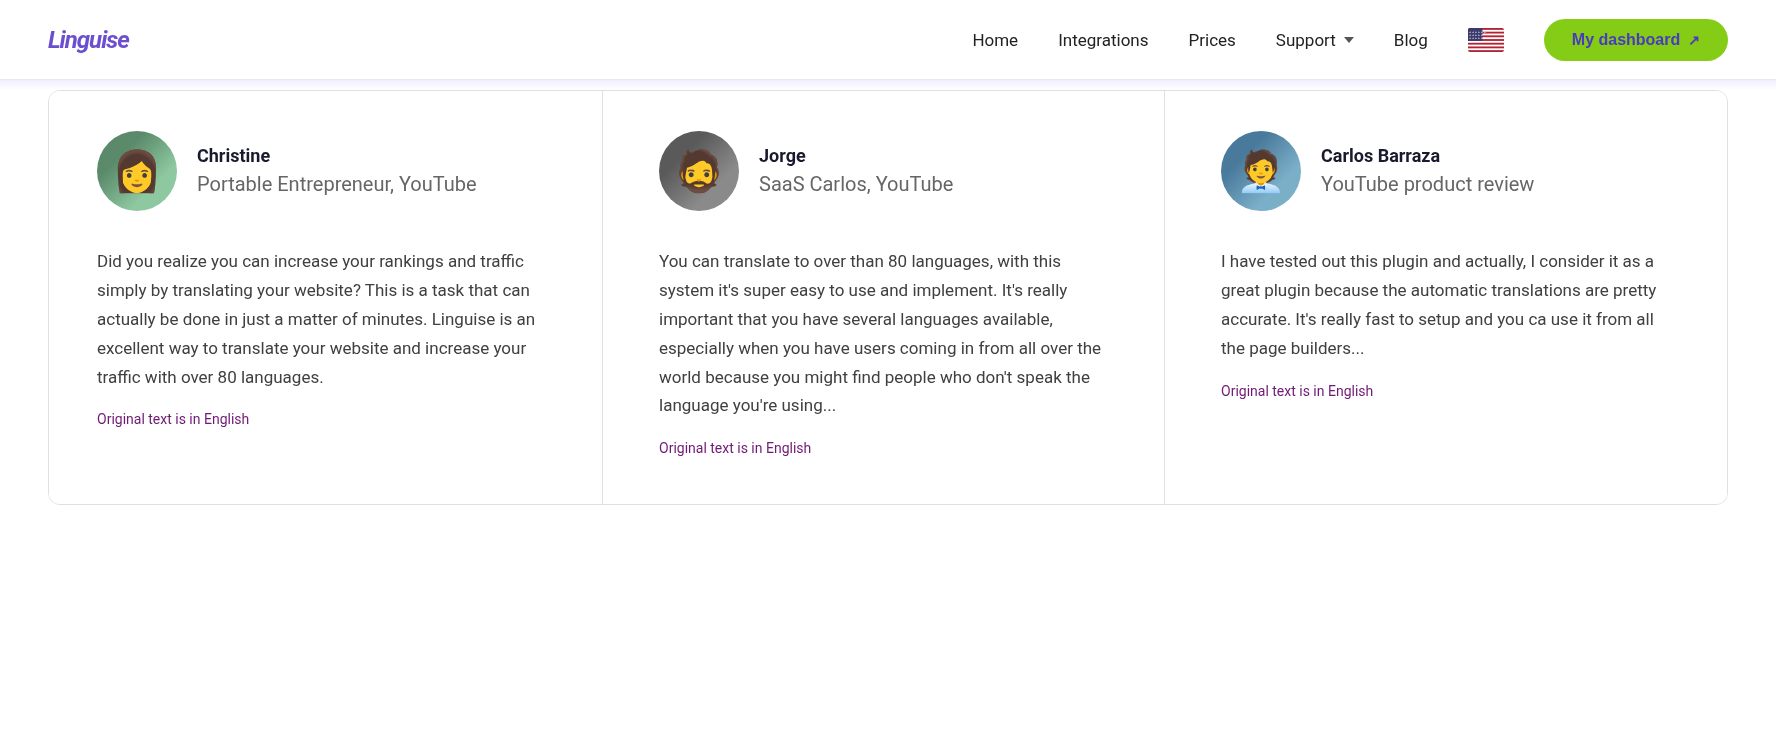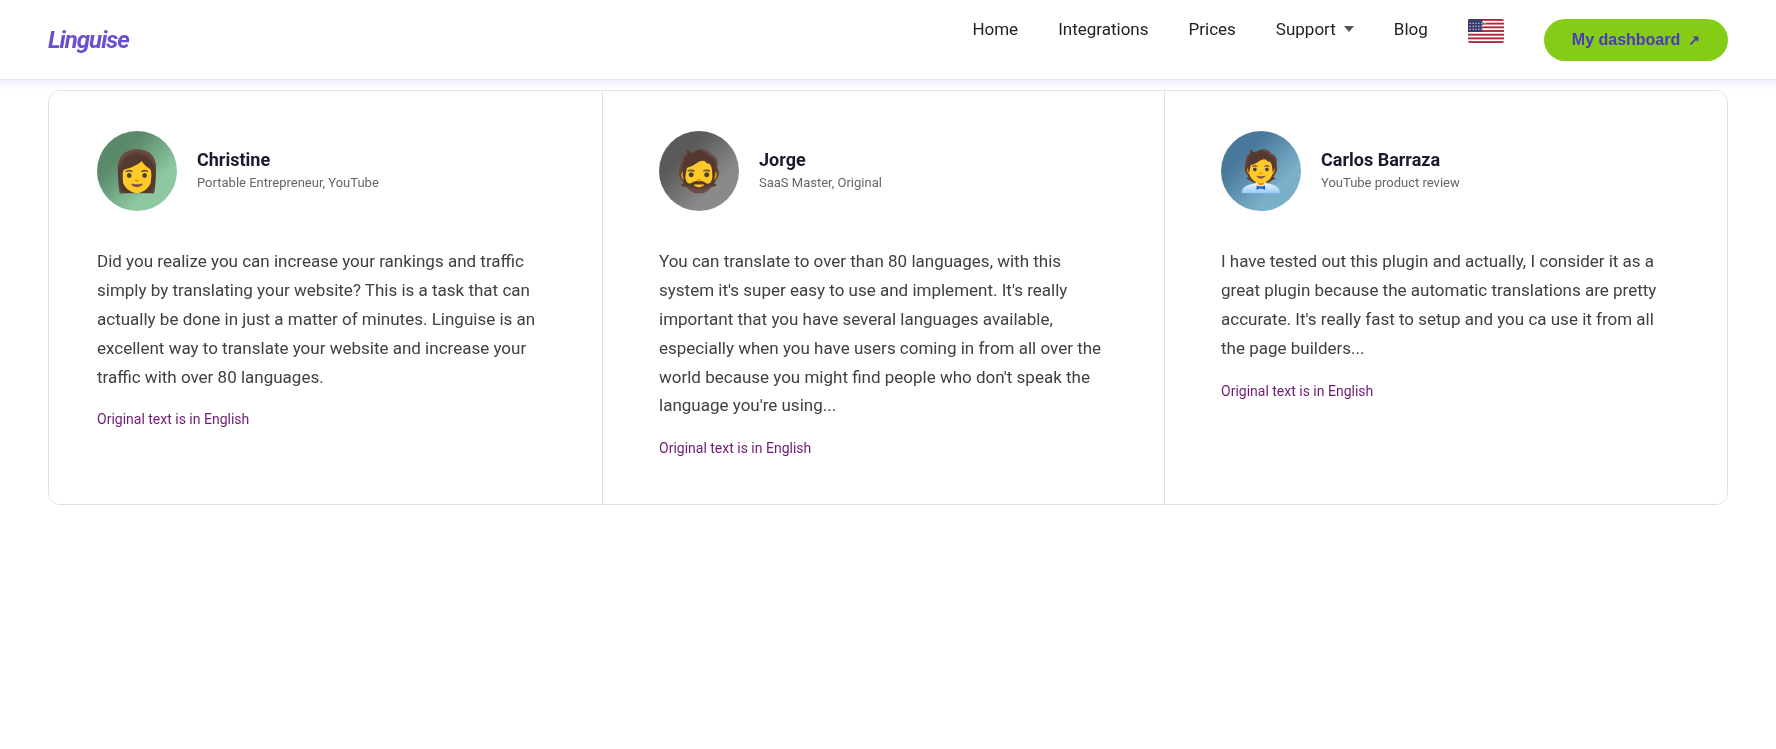--- a/index.html
+++ b/index.html
@@ -22,21 +22,21 @@
     }
     .logo {
       font-size: 24px;
       font-weight: 700;
       color: #6b4fcf;
       letter-spacing: -1px;
       font-style: italic;
     }
     .nav {
       display: flex;
-      align-items: flex-start;
+      align-items: center;
       gap: 40px;
     }
     .nav-item {
       font-size: 17px;
       color: #222;
       cursor: pointer;
       text-decoration: none;
       display: flex;
       align-items: center;
       gap: 6px;
@@ -130,21 +130,21 @@
     .avatar-carlos::before { content: "🧑‍💼"; font-size: 40px; }
 
     .card-info {}
     .reviewer-name {
       font-size: 18px;
       font-weight: 700;
       color: #1a1a2e;
       margin-bottom: 4px;
     }
     .reviewer-role {
-      font-size: 13px;
+      font-size: 20px;
       color: #666;
       line-height: 1.4;
       text-align: right;
     }
 
     .review-text {
       font-size: 17px;
       line-height: 1.7;
       color: #404040;
       margin-bottom: 20px;
@@ -224,21 +224,21 @@
       <div class="original-lang">Original text is in English</div>
     </div>
 
     <div class="card">
       <div class="card-header">
         <div class="avatar">
           <div class="avatar-img avatar-jorge"></div>
         </div>
         <div class="card-info">
           <div class="reviewer-name">Jorge</div>
-          <div class="reviewer-role">SaaS Master, Original</div>
+          <div class="reviewer-role">SaaS Carlos, YouTube</div>
         </div>
       </div>
       <div class="review-text">You can translate to over than 80 languages, with this system it's super easy to use and implement. It's really important that you have several languages available, especially when you have users coming in from all over the world because you might find people who don't speak the language you're using...</div>
       <div class="original-lang">Original text is in English</div>
     </div>
 
     <div class="card">
       <div class="card-header">
         <div class="avatar">
           <div class="avatar-img avatar-carlos"></div>

